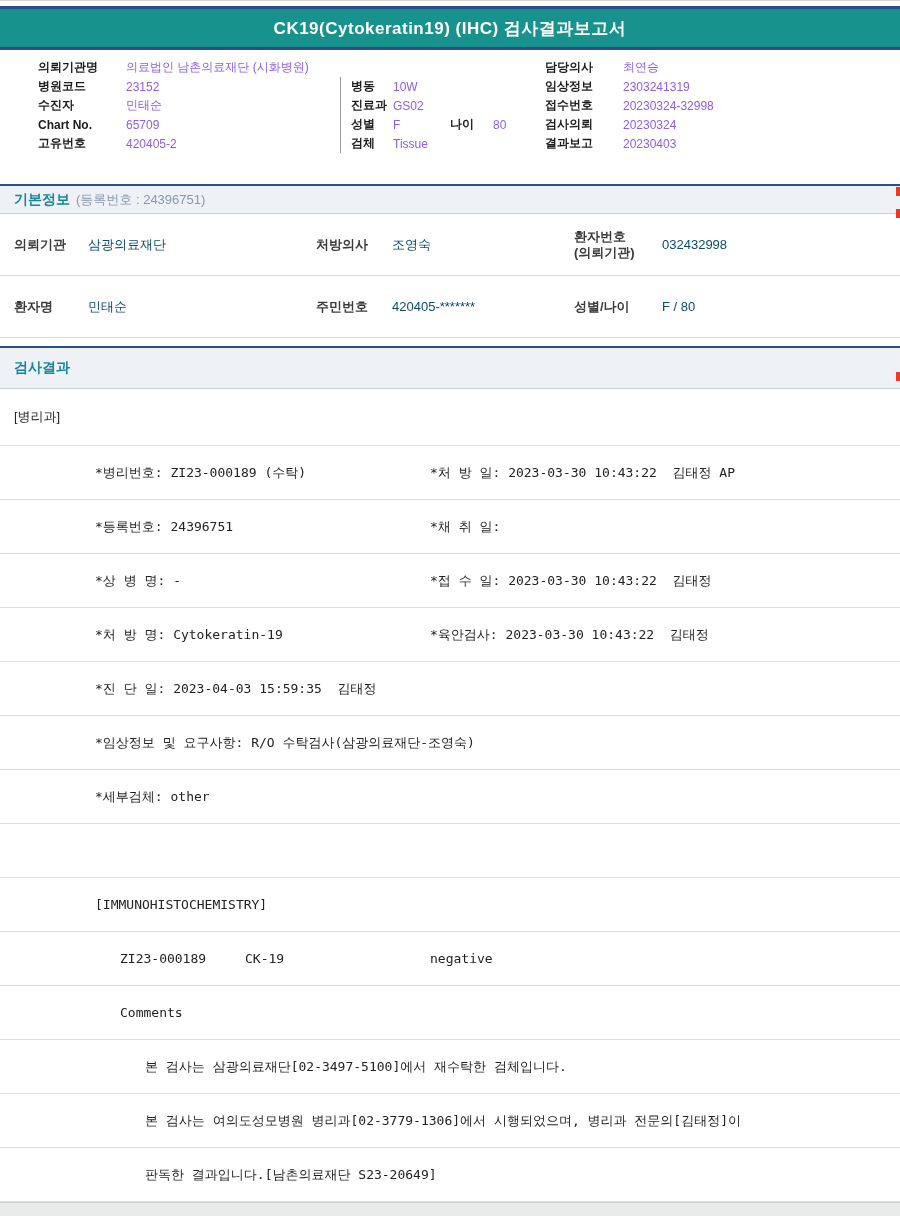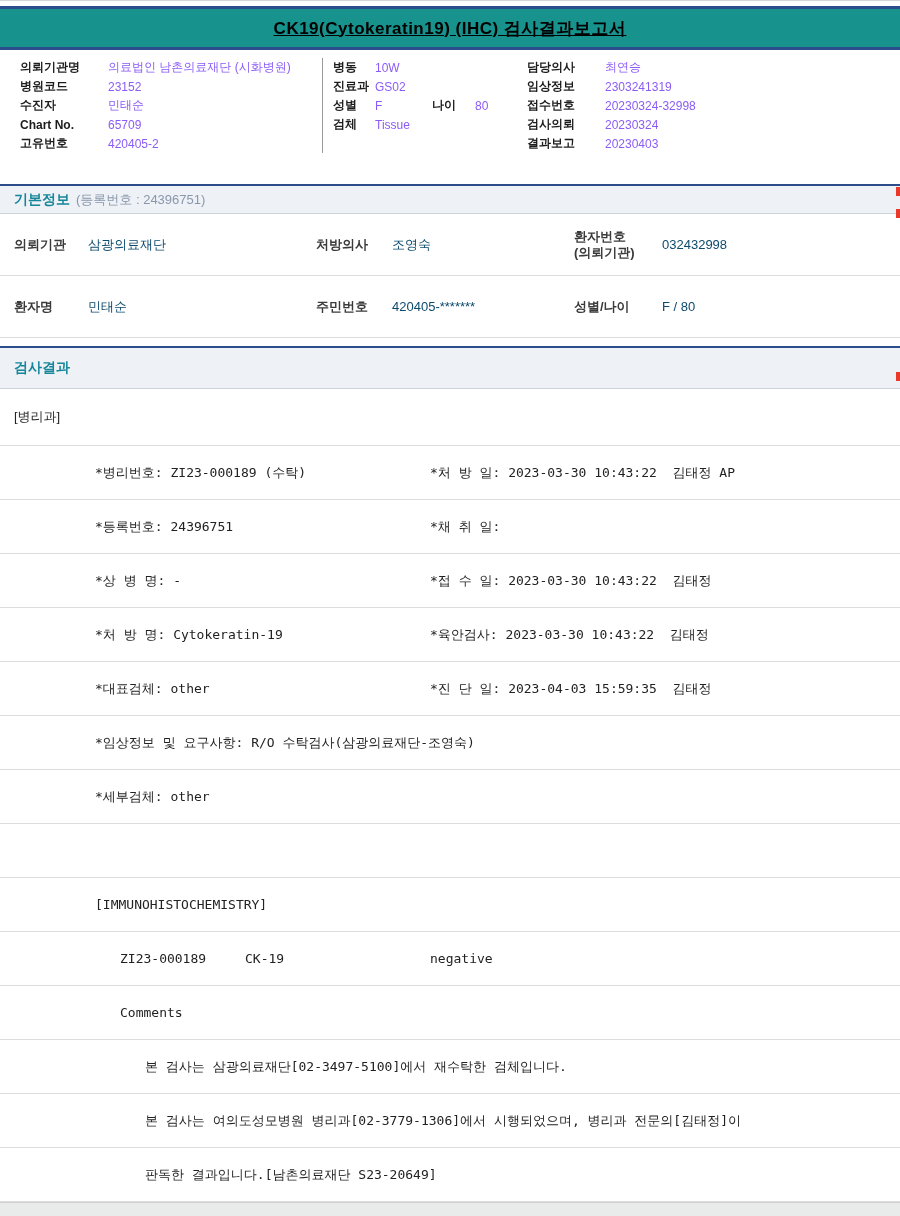--- a/index.html
+++ b/index.html
@@ -2,24 +2,24 @@
 <html><head>
 <meta charset="utf-8">
 <style>
   * { margin:0; padding:0; box-sizing:border-box; }
   body { font-family: "Liberation Sans", "DejaVu Sans", sans-serif; background:#fff; }
   .page { width:900px; min-height:1216px; position:relative; background:#fff; border-top:1px solid #d5d5d5; overflow:hidden; }
 
   
   .banner { margin-top:5px; background:#17928c; border-top:3px solid #2b4d8c; border-bottom:3px solid #2b4d8c;
             height:44px; display:flex; align-items:center; justify-content:center; }
-  .banner span { color:#000000; font-weight:bold; font-size:17px; letter-spacing:0.5px;text-decoration:underline; }
-
-  
-  .head-info { display:flex; padding:8px 0 10px 20px; }
+  .banner span { color:#ffffff; font-weight:bold; font-size:17px; letter-spacing:0.5px; }
+
+  
+  .head-info { display:flex; padding:8px 0 10px 38px;align-items:flex-end; }
   .hrow { display:flex; height:19px; align-items:center; font-size:12px; white-space:nowrap; }
   .hl { font-weight:bold; color:#1c1c1c; }
   .hv { color:#8b5cf6; }
   .hcol-l { width:302px; }
   .hcol-l .hl { width:88px; }
   .hcol-m { width:205px; border-left:1px solid #9a9a9a; padding-left:10px; }
   .hcol-m .hl { width:42px; }
   .hv-sex { width:57px; }
   .hl-age { width:43px; font-weight:bold; color:#1c1c1c; }
   .hcol-r { flex:1; }
@@ -175,21 +175,20 @@
   </div>
   <div class="drow">
     <span class="mono">*상 병 명: -</span>
     <span class="mono">*접 수 일: 2023-03-30 10:43:22  김태정</span>
   </div>
   <div class="drow">
     <span class="mono">*처 방 명: Cytokeratin-19</span>
     <span class="mono">*육안검사: 2023-03-30 10:43:22  김태정</span>
   </div>
   <div class="drow">
-    <span class="mono">*대표검체: other</span>
     <span class="mono">*진 단 일: 2023-04-03 15:59:35  김태정</span>
   </div>
   <div class="drow">
     <span class="mono">*임상정보 및 요구사항: R/O 수탁검사(삼광의료재단-조영숙)</span>
     <span class="mono"></span>
   </div>
   <div class="drow">
     <span class="mono">*세부검체: other</span>
     <span class="mono"></span>
   </div>

